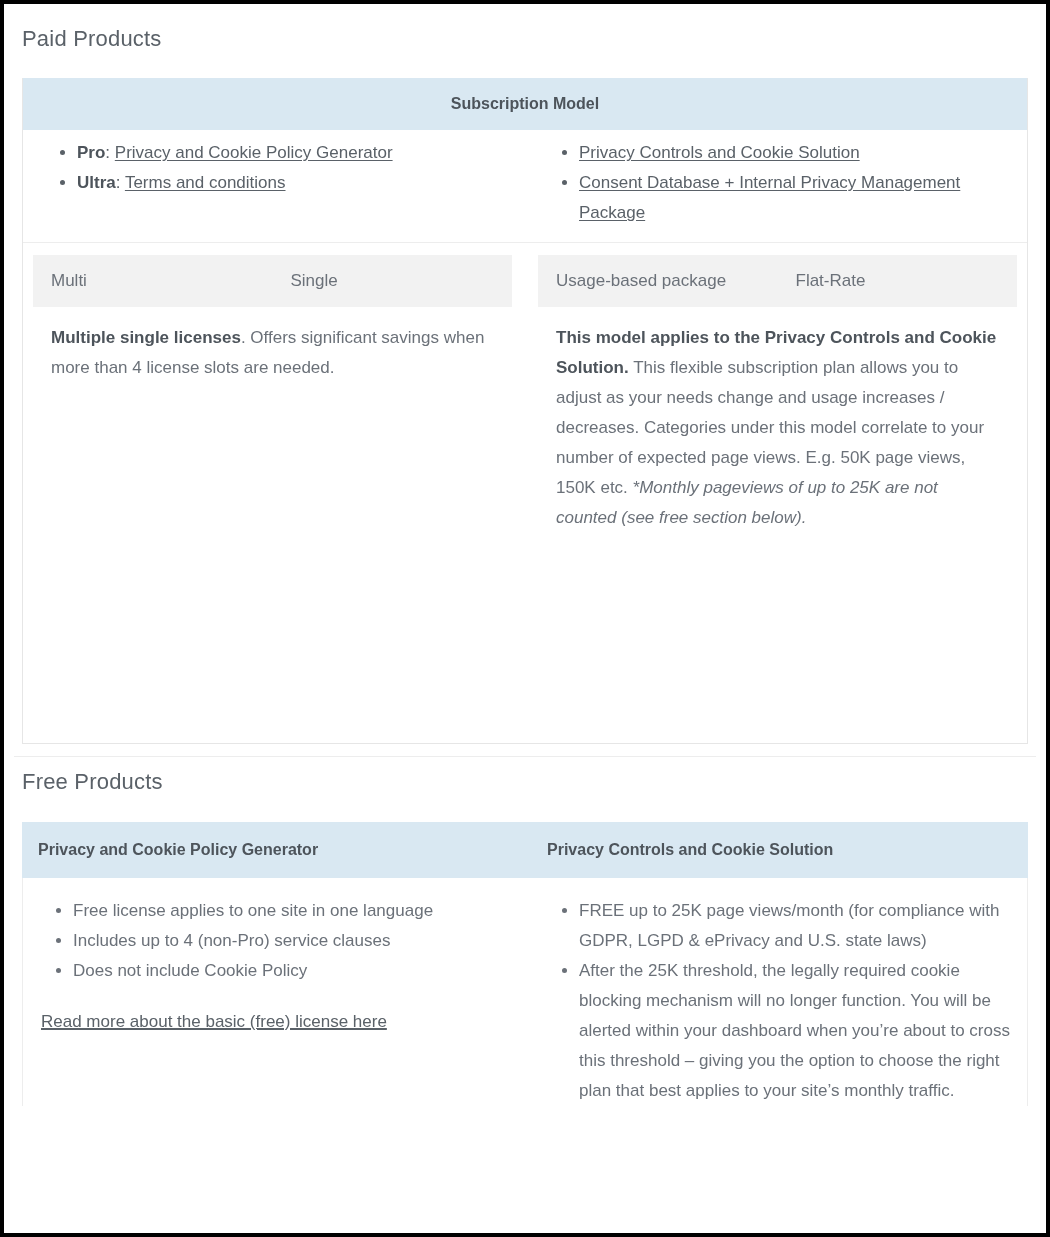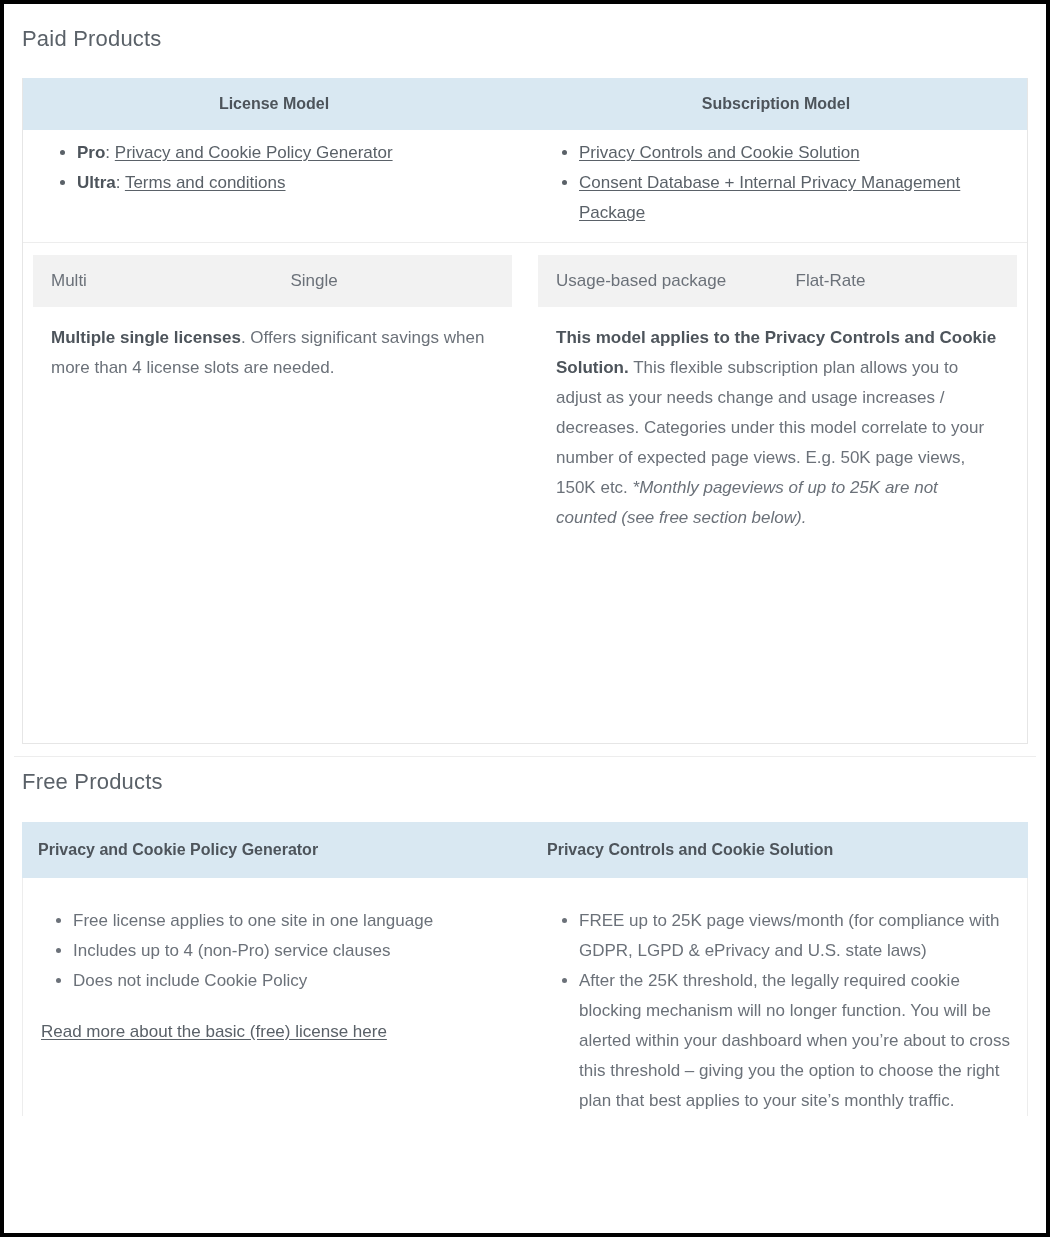--- a/index.html
+++ b/index.html
@@ -155,21 +155,21 @@
     font-weight: bold;
     color: #4d545b;
     padding-left: 16px;
     box-sizing: border-box;
   }
   .free-head-cell.c2 { padding-left: 28px; }
   .free-body-row {
     display: flex;
     border-left: 1px solid #ededed;
     border-right: 1px solid #ededed;
-    padding-top: 28px;
+    padding-top: 18px;
   }
   .free-body-cell {
     flex: 1 1 0;
     box-sizing: border-box;
   }
   .free-body-cell.c1 { padding-left: 16px; padding-right: 14px; }
   .free-body-cell.c2 { padding-left: 26px; padding-right: 16px; }
   .free-body-cell ul {
     margin: 0;
     padding-left: 34px;
@@ -177,34 +177,34 @@
   }
   .free-body-cell li {
     font-size: 17px;
     line-height: 30px;
     color: #6b7179;
     margin: 0;
   }
   .read-more {
     margin: 26px 0 0 2px;
     font-size: 17px;
+    text-decoration: underline;
   }
 </style>
 </head>
 <body>
 
 <div class="page-frame">
  <div class="page-inner">
 
   <div class="section-title">Paid Products</div>
 
   <div class="paid-table">
 
     <div class="head-row">
-      <div class="head-cell">License Model</div>
       <div class="head-cell">Subscription Model</div>
     </div>
 
     <div class="links-row">
       <div class="links-cell left">
         <ul>
           <li><span class="b">Pro</span><span>: </span><a class="link" href="#">Privacy and Cookie Policy Generator</a></li>
           <li><span class="b">Ultra</span><span>: </span><a class="link" href="#">Terms and conditions</a></li>
         </ul>
       </div>

